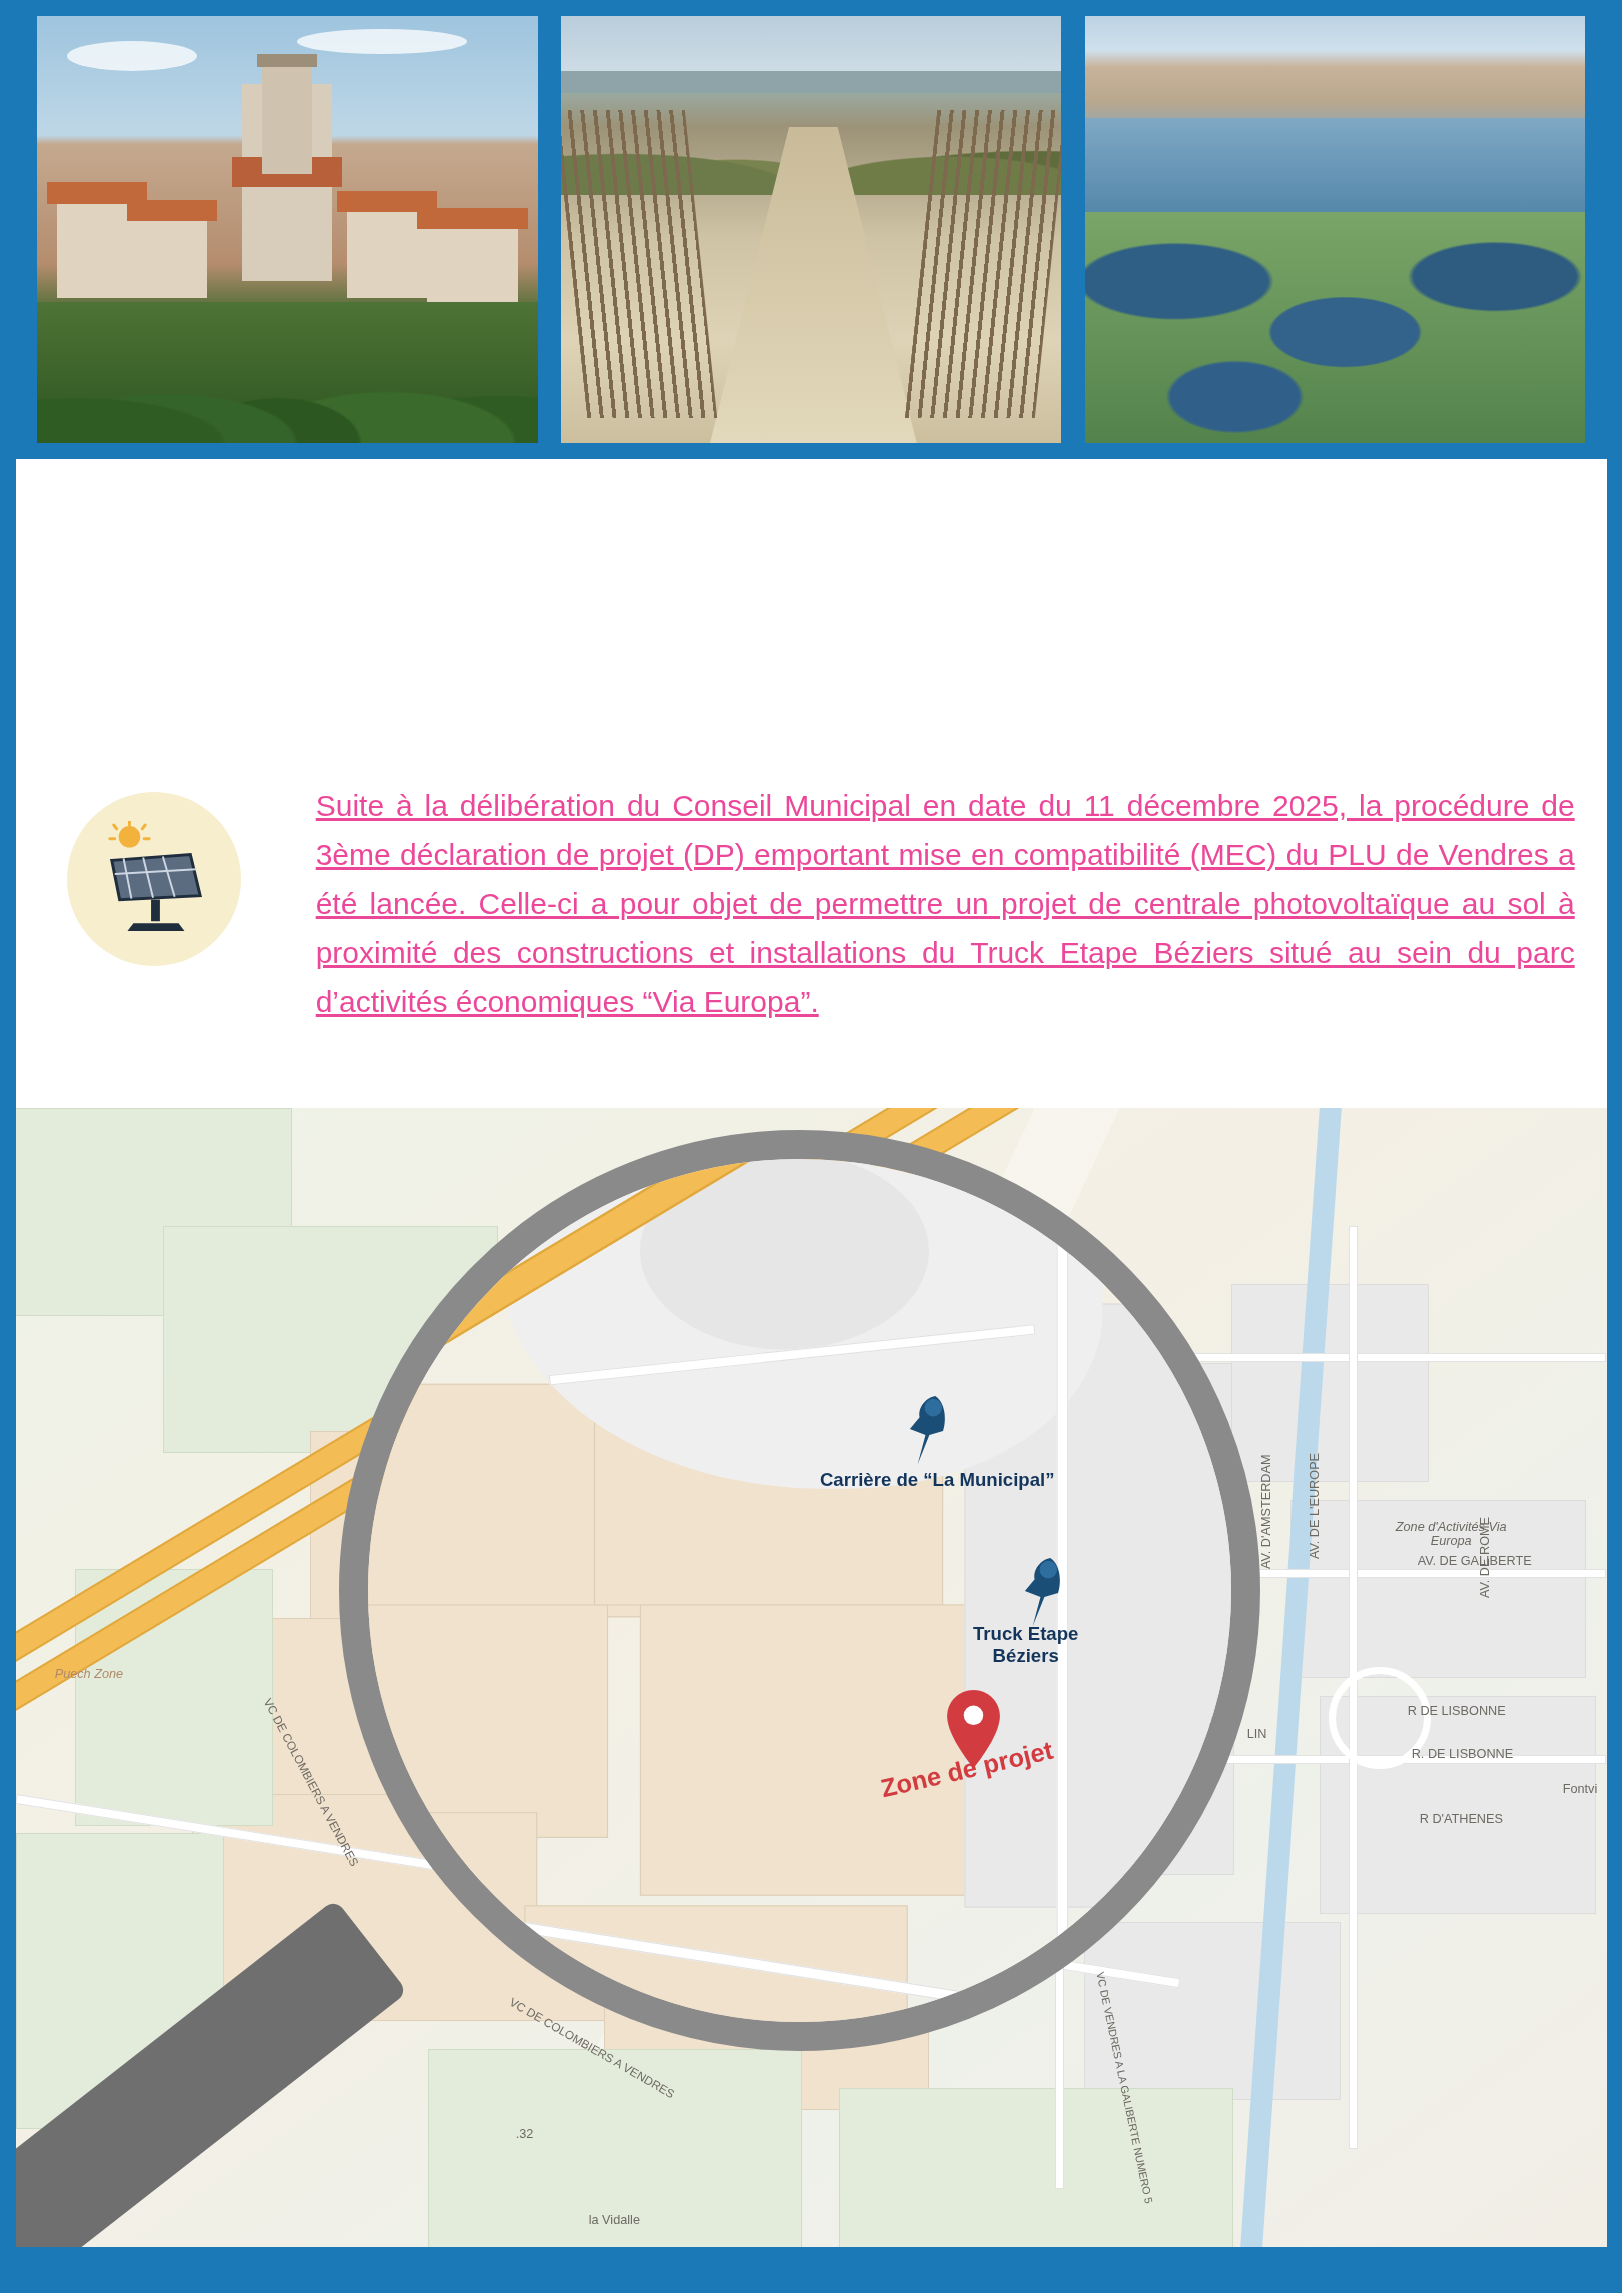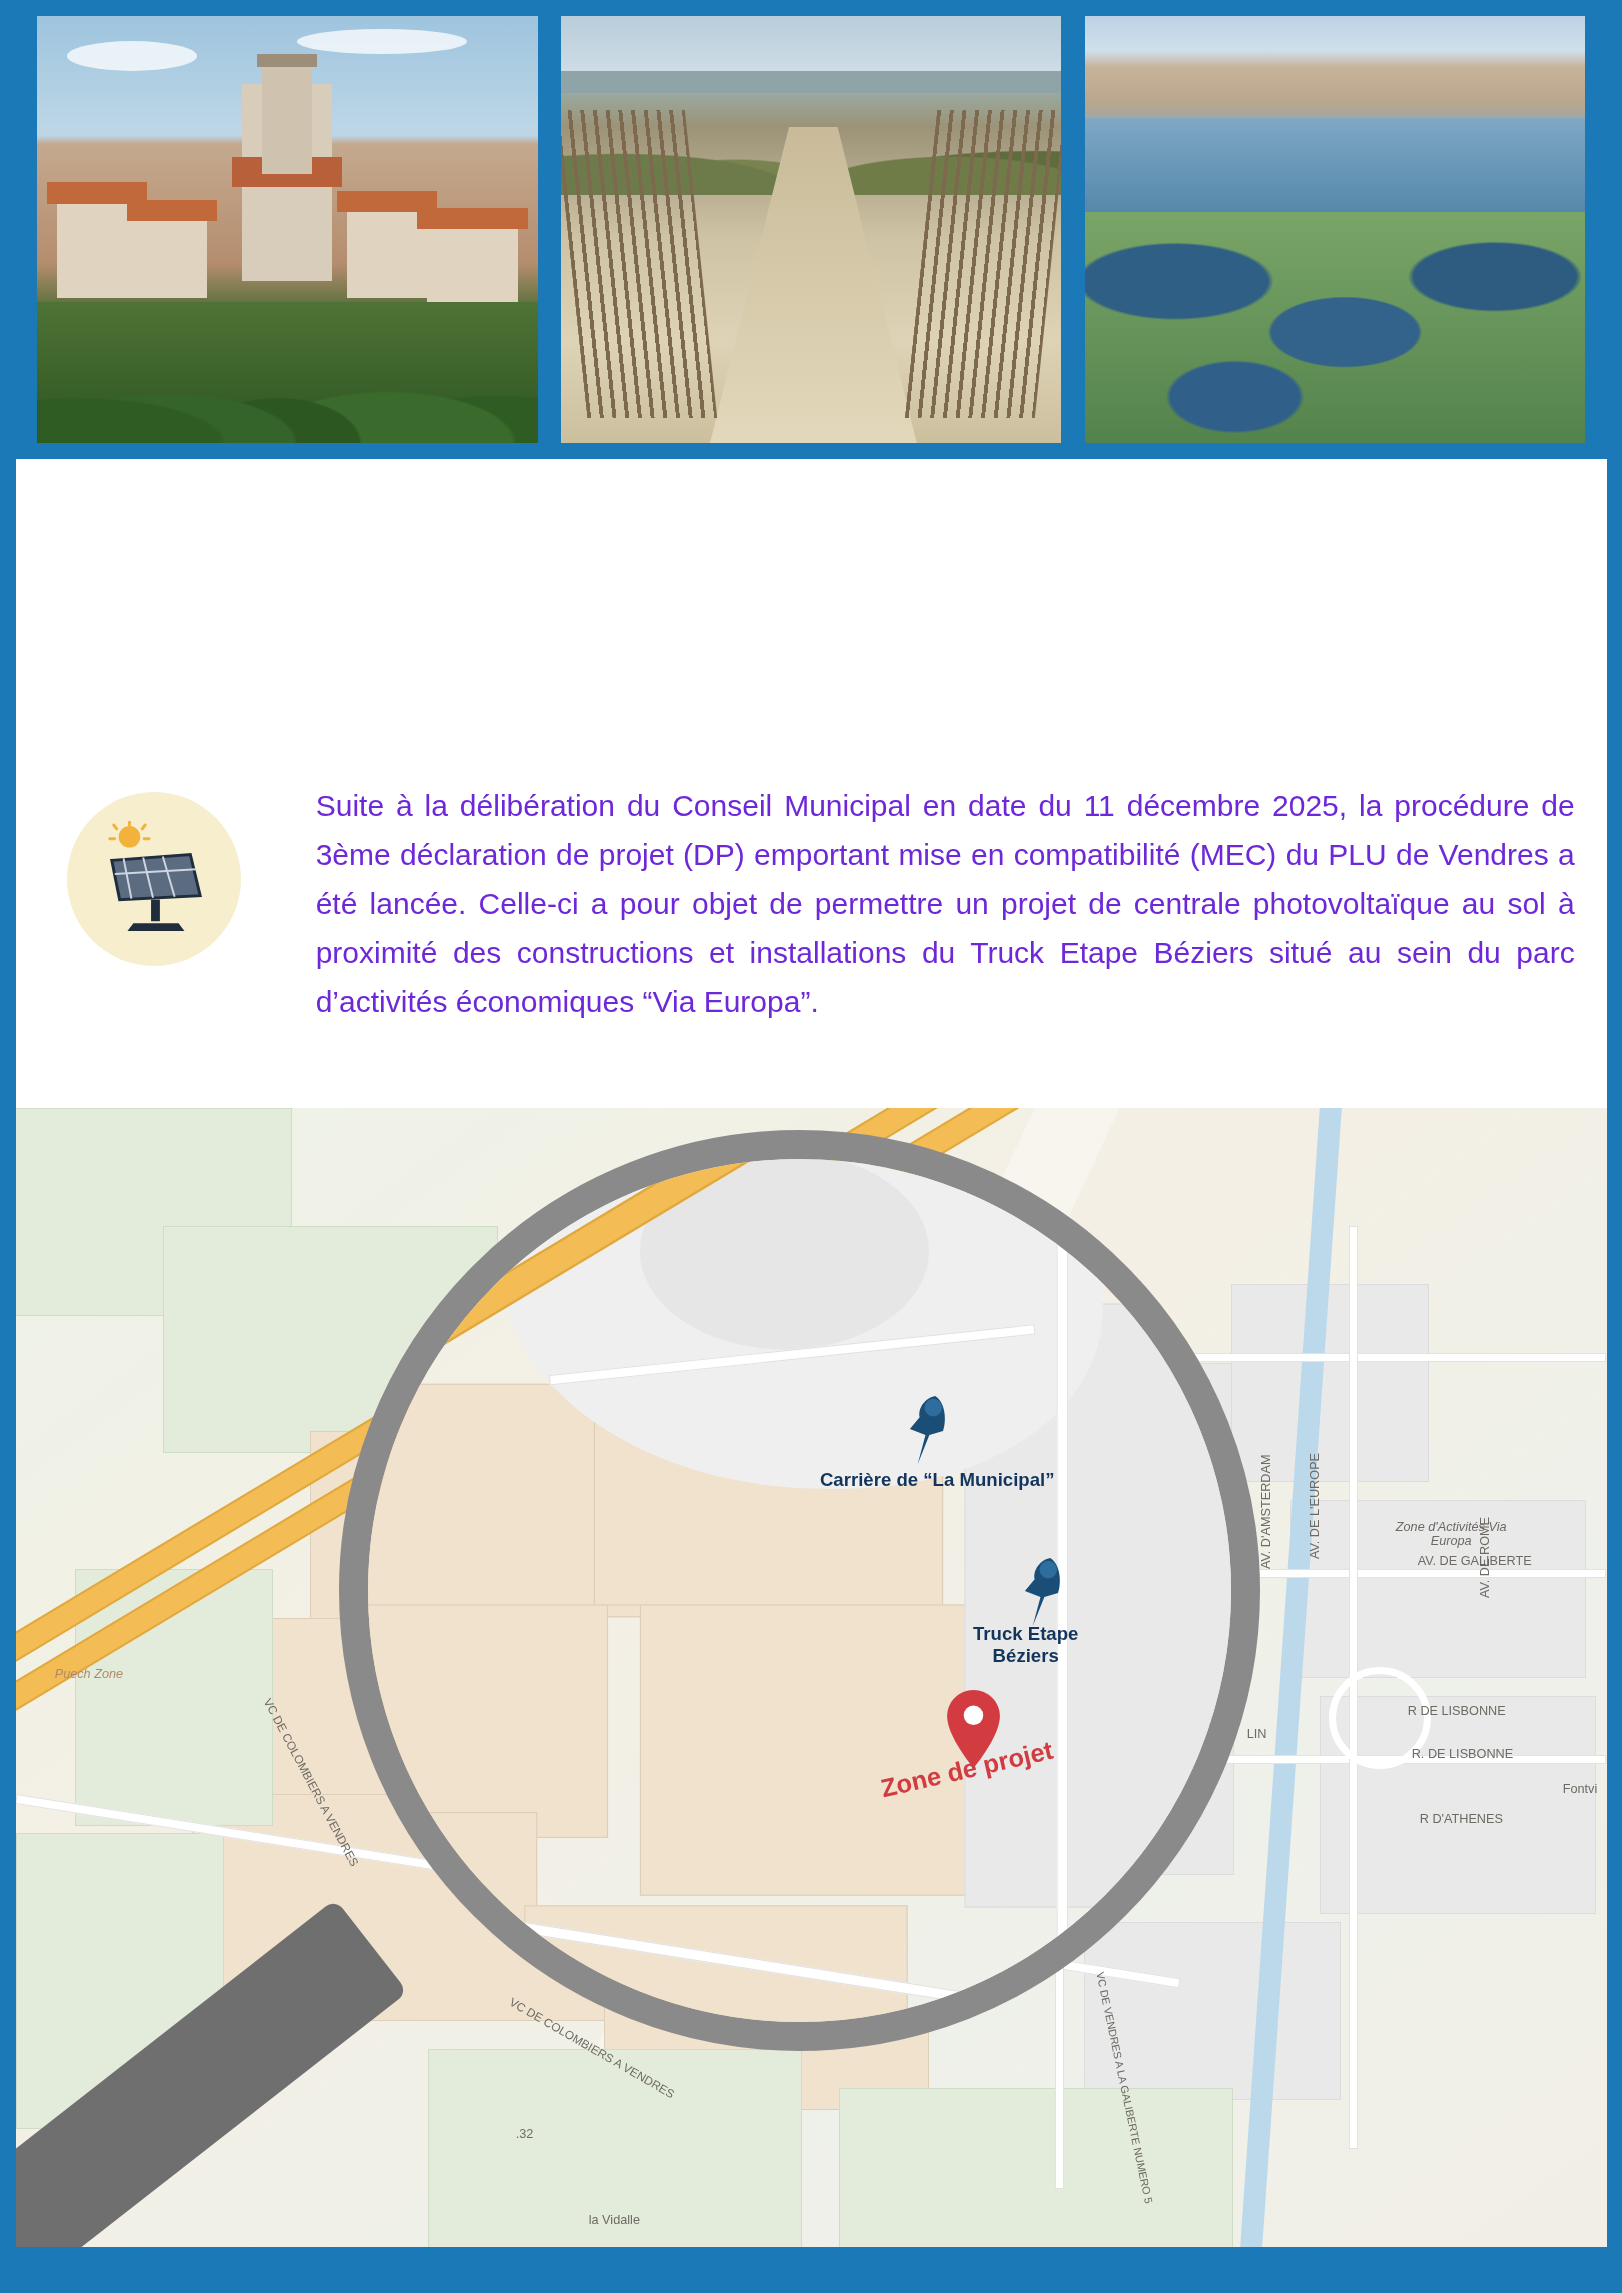--- a/index.html
+++ b/index.html
@@ -204,23 +204,24 @@
     border-radius: 50%;
     background: #f6eecd;
   }
   .intro-badge svg { position: absolute; left: 33px; top: 29px; }
   .intro-text {
     position: absolute;
     left: 300px; top: 37px;
     width: 1259px;
     font-size: 30px;
     line-height: 1.63;
-    color: #6d28d9;
+    color: #ec4899;
     text-align: justify;
     font-family: "Liberation Sans", sans-serif;
+    text-decoration: underline;
   }
 
   
   .map-area {
     position: absolute;
     left: 0; top: 1108px;
     width: 1591px;
     height: 1139px;
     overflow: hidden;
     background: #f3efe6;

